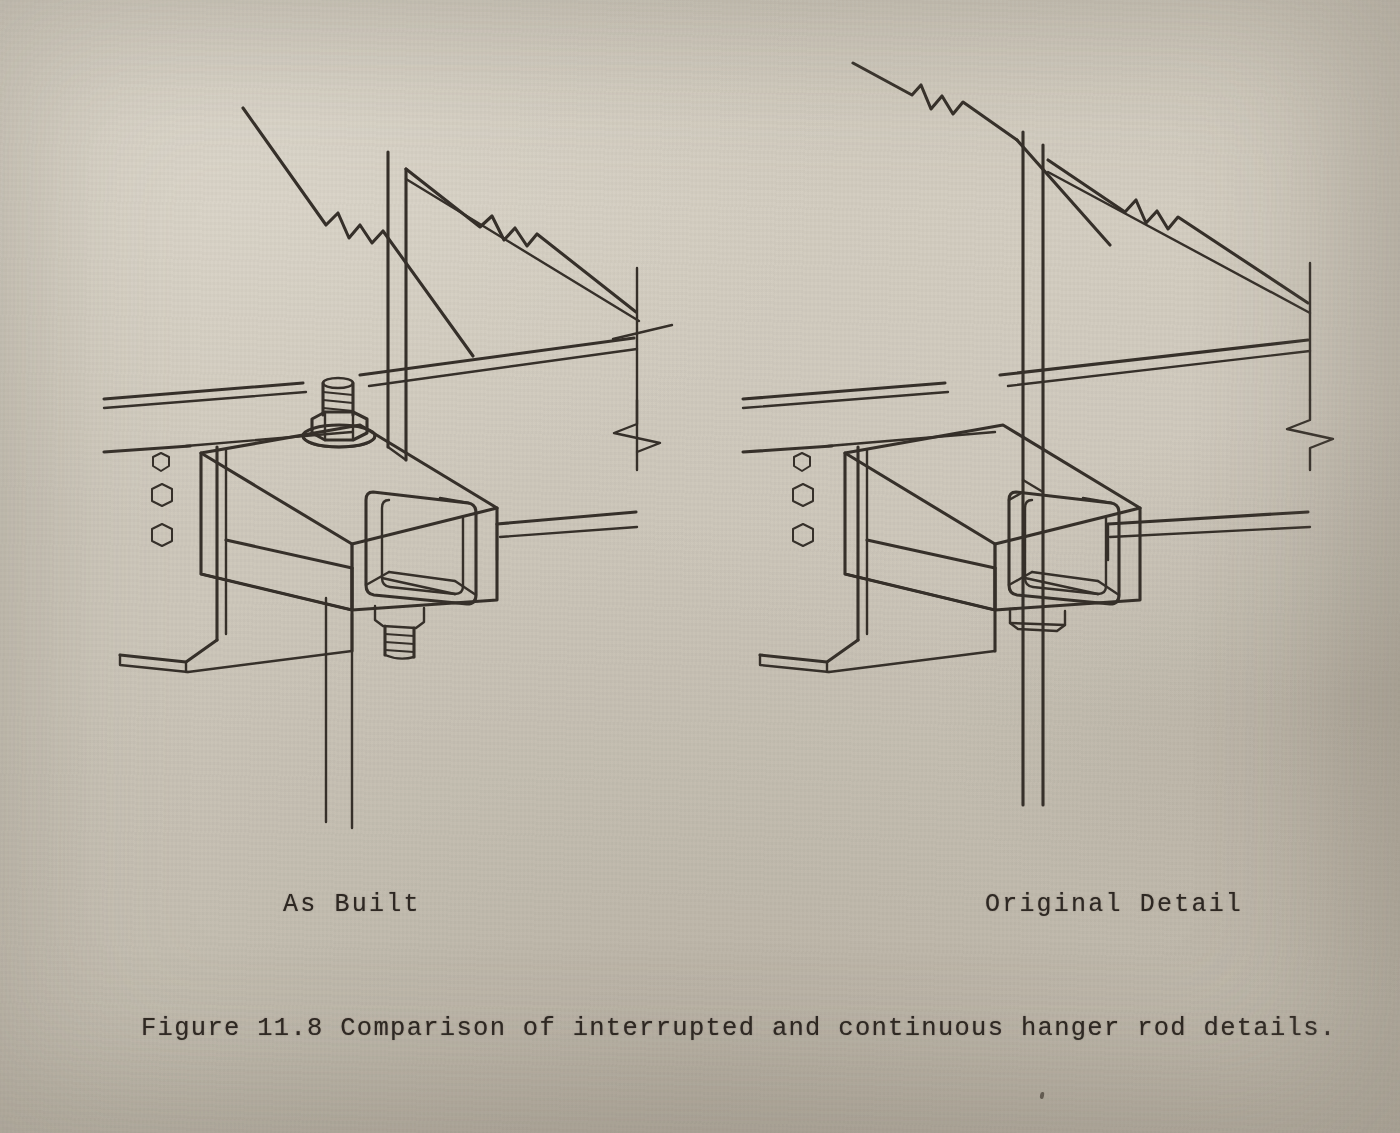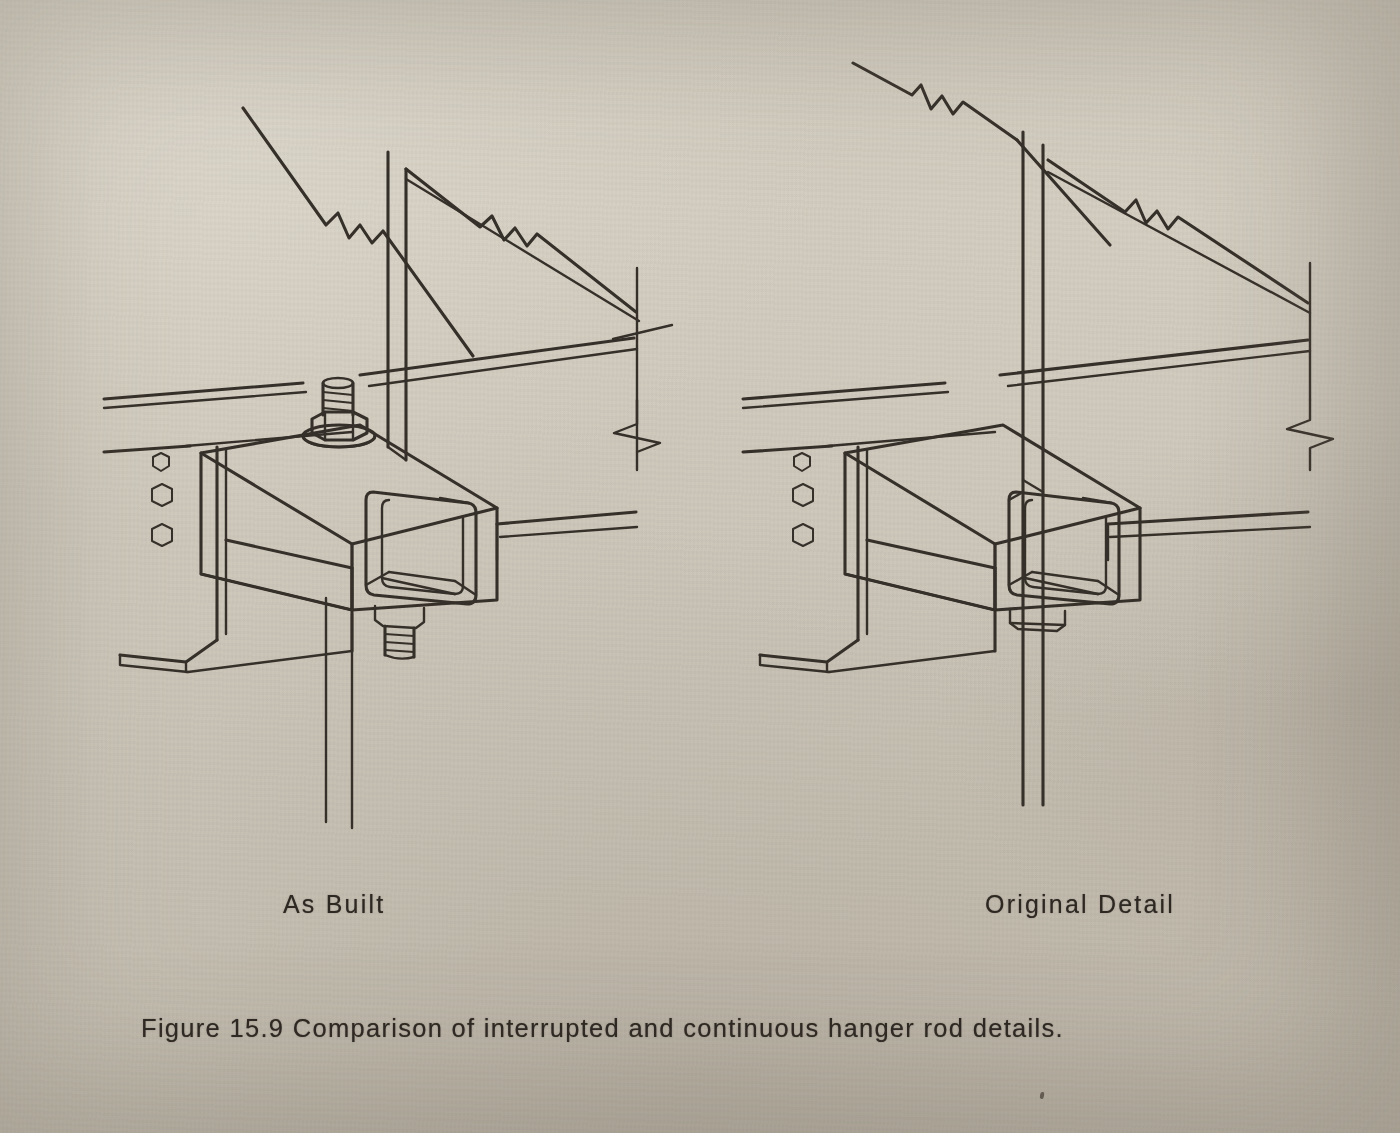--- a/index.html
+++ b/index.html
@@ -6,21 +6,21 @@
   html, body {
     margin: 0;
     padding: 0;
     background: #b9b3a7;
   }
   #page {
     position: relative;
     width: 1400px;
     height: 1133px;
     overflow: hidden;
-    font-family: Liberation Sans, sans-serif;
+    font-family: Liberation Mono, monospace;
     background-color: #cfc8bb;
     background-image:
       radial-gradient(ellipse 60% 50% at 18% 12%, rgba(226,221,210,0.55) 0%, rgba(226,221,210,0.0) 70%),
       radial-gradient(ellipse 70% 60% at 82% 20%, rgba(222,216,205,0.38) 0%, rgba(222,216,205,0.0) 72%),
       radial-gradient(ellipse 90% 70% at 50% 95%, rgba(150,143,131,0.28) 0%, rgba(150,143,131,0.0) 70%),
       radial-gradient(ellipse 40% 35% at 97% 62%, rgba(152,145,133,0.30) 0%, rgba(152,145,133,0.0) 75%),
       linear-gradient(160deg, #d7d1c5 0%, #cdc7ba 45%, #c8c1b4 78%, #c2bbae 100%);
   }
   
   #grain {
@@ -262,19 +262,19 @@
     <g>
       <path class="ln thin" d="M1010 609 L1010 623 L1018 629 L1057 631 L1065 625 L1065 611"></path>
       <path class="ln thin" d="M1010 623 L1065 625"></path>
     </g>
   </svg>
 
   <div class="label" id="lbl-asbuilt">As Built</div>
 
   <div class="label" id="lbl-original">Original Detail</div>
 
-  <div id="caption">Figure 15.9  Comparison of interrupted and continuous hanger rod details.</div>
+  <div id="caption">Figure 11.8  Comparison of interrupted and continuous hanger rod details.</div>
 
   <div class="speck" style="left:1040px; top:1092px;"></div>
 
   <div id="grain"></div>
   <div id="vignette"></div>
 </div>
 
 </body></html>

